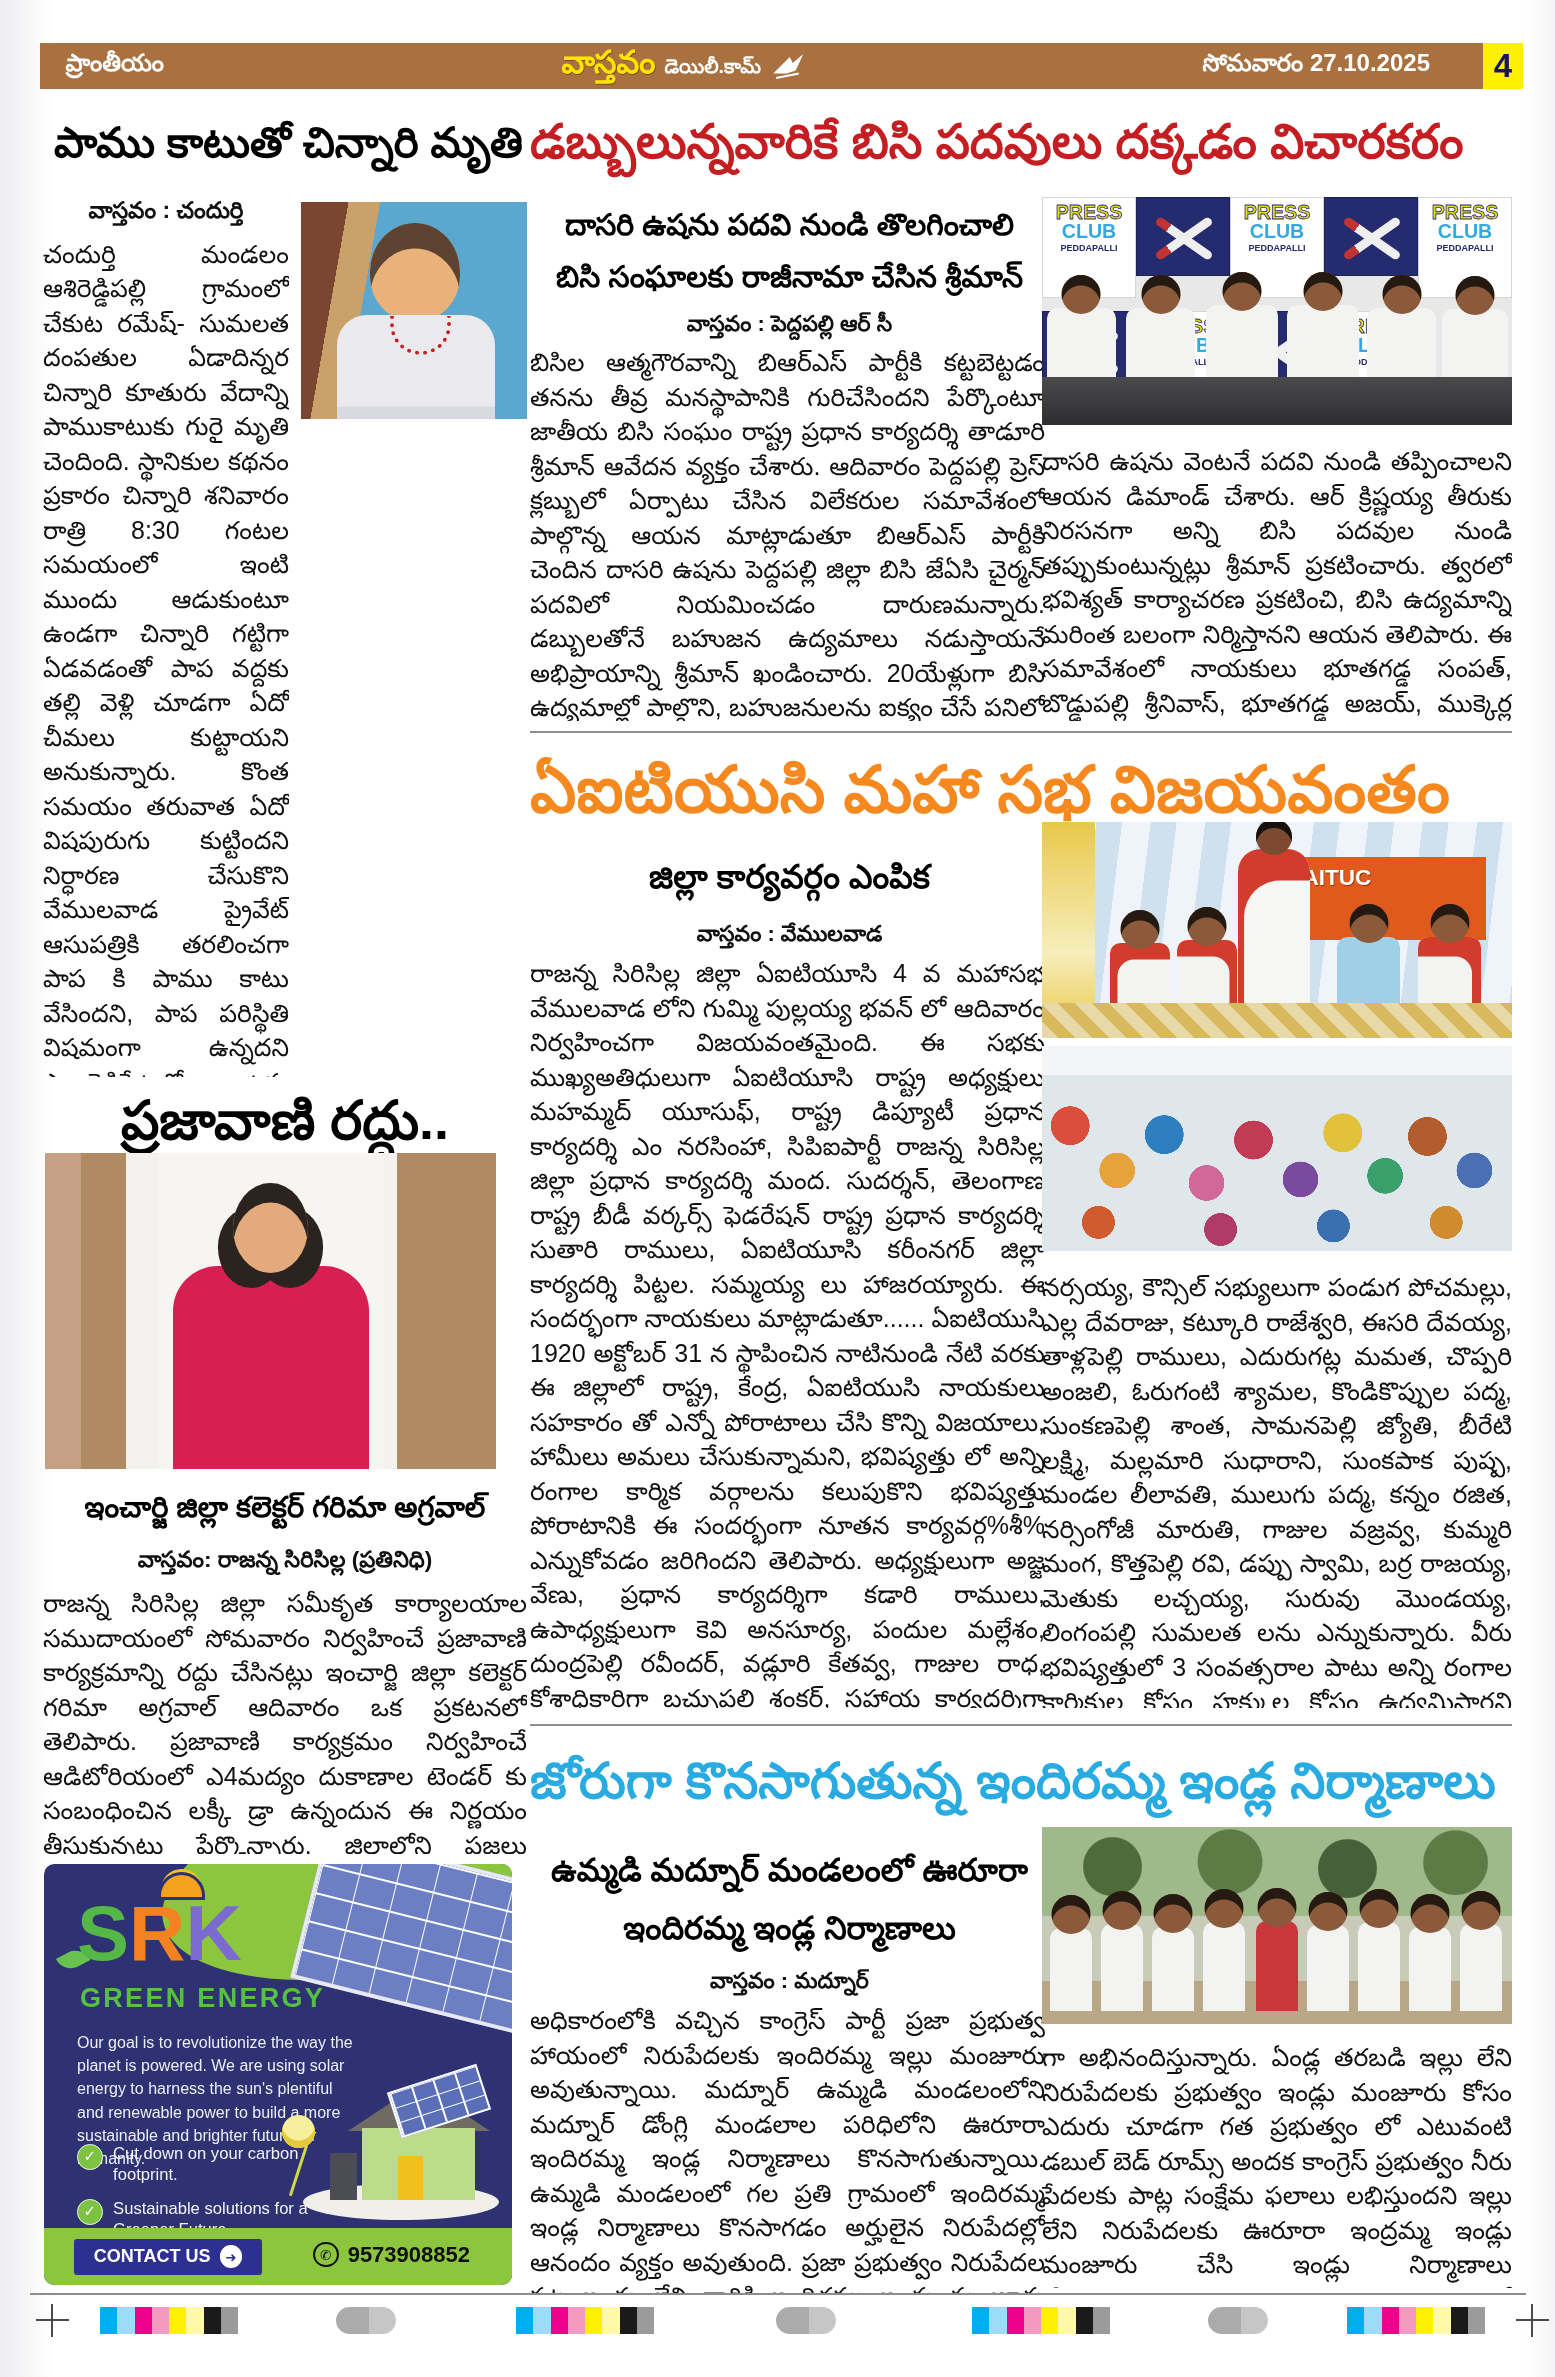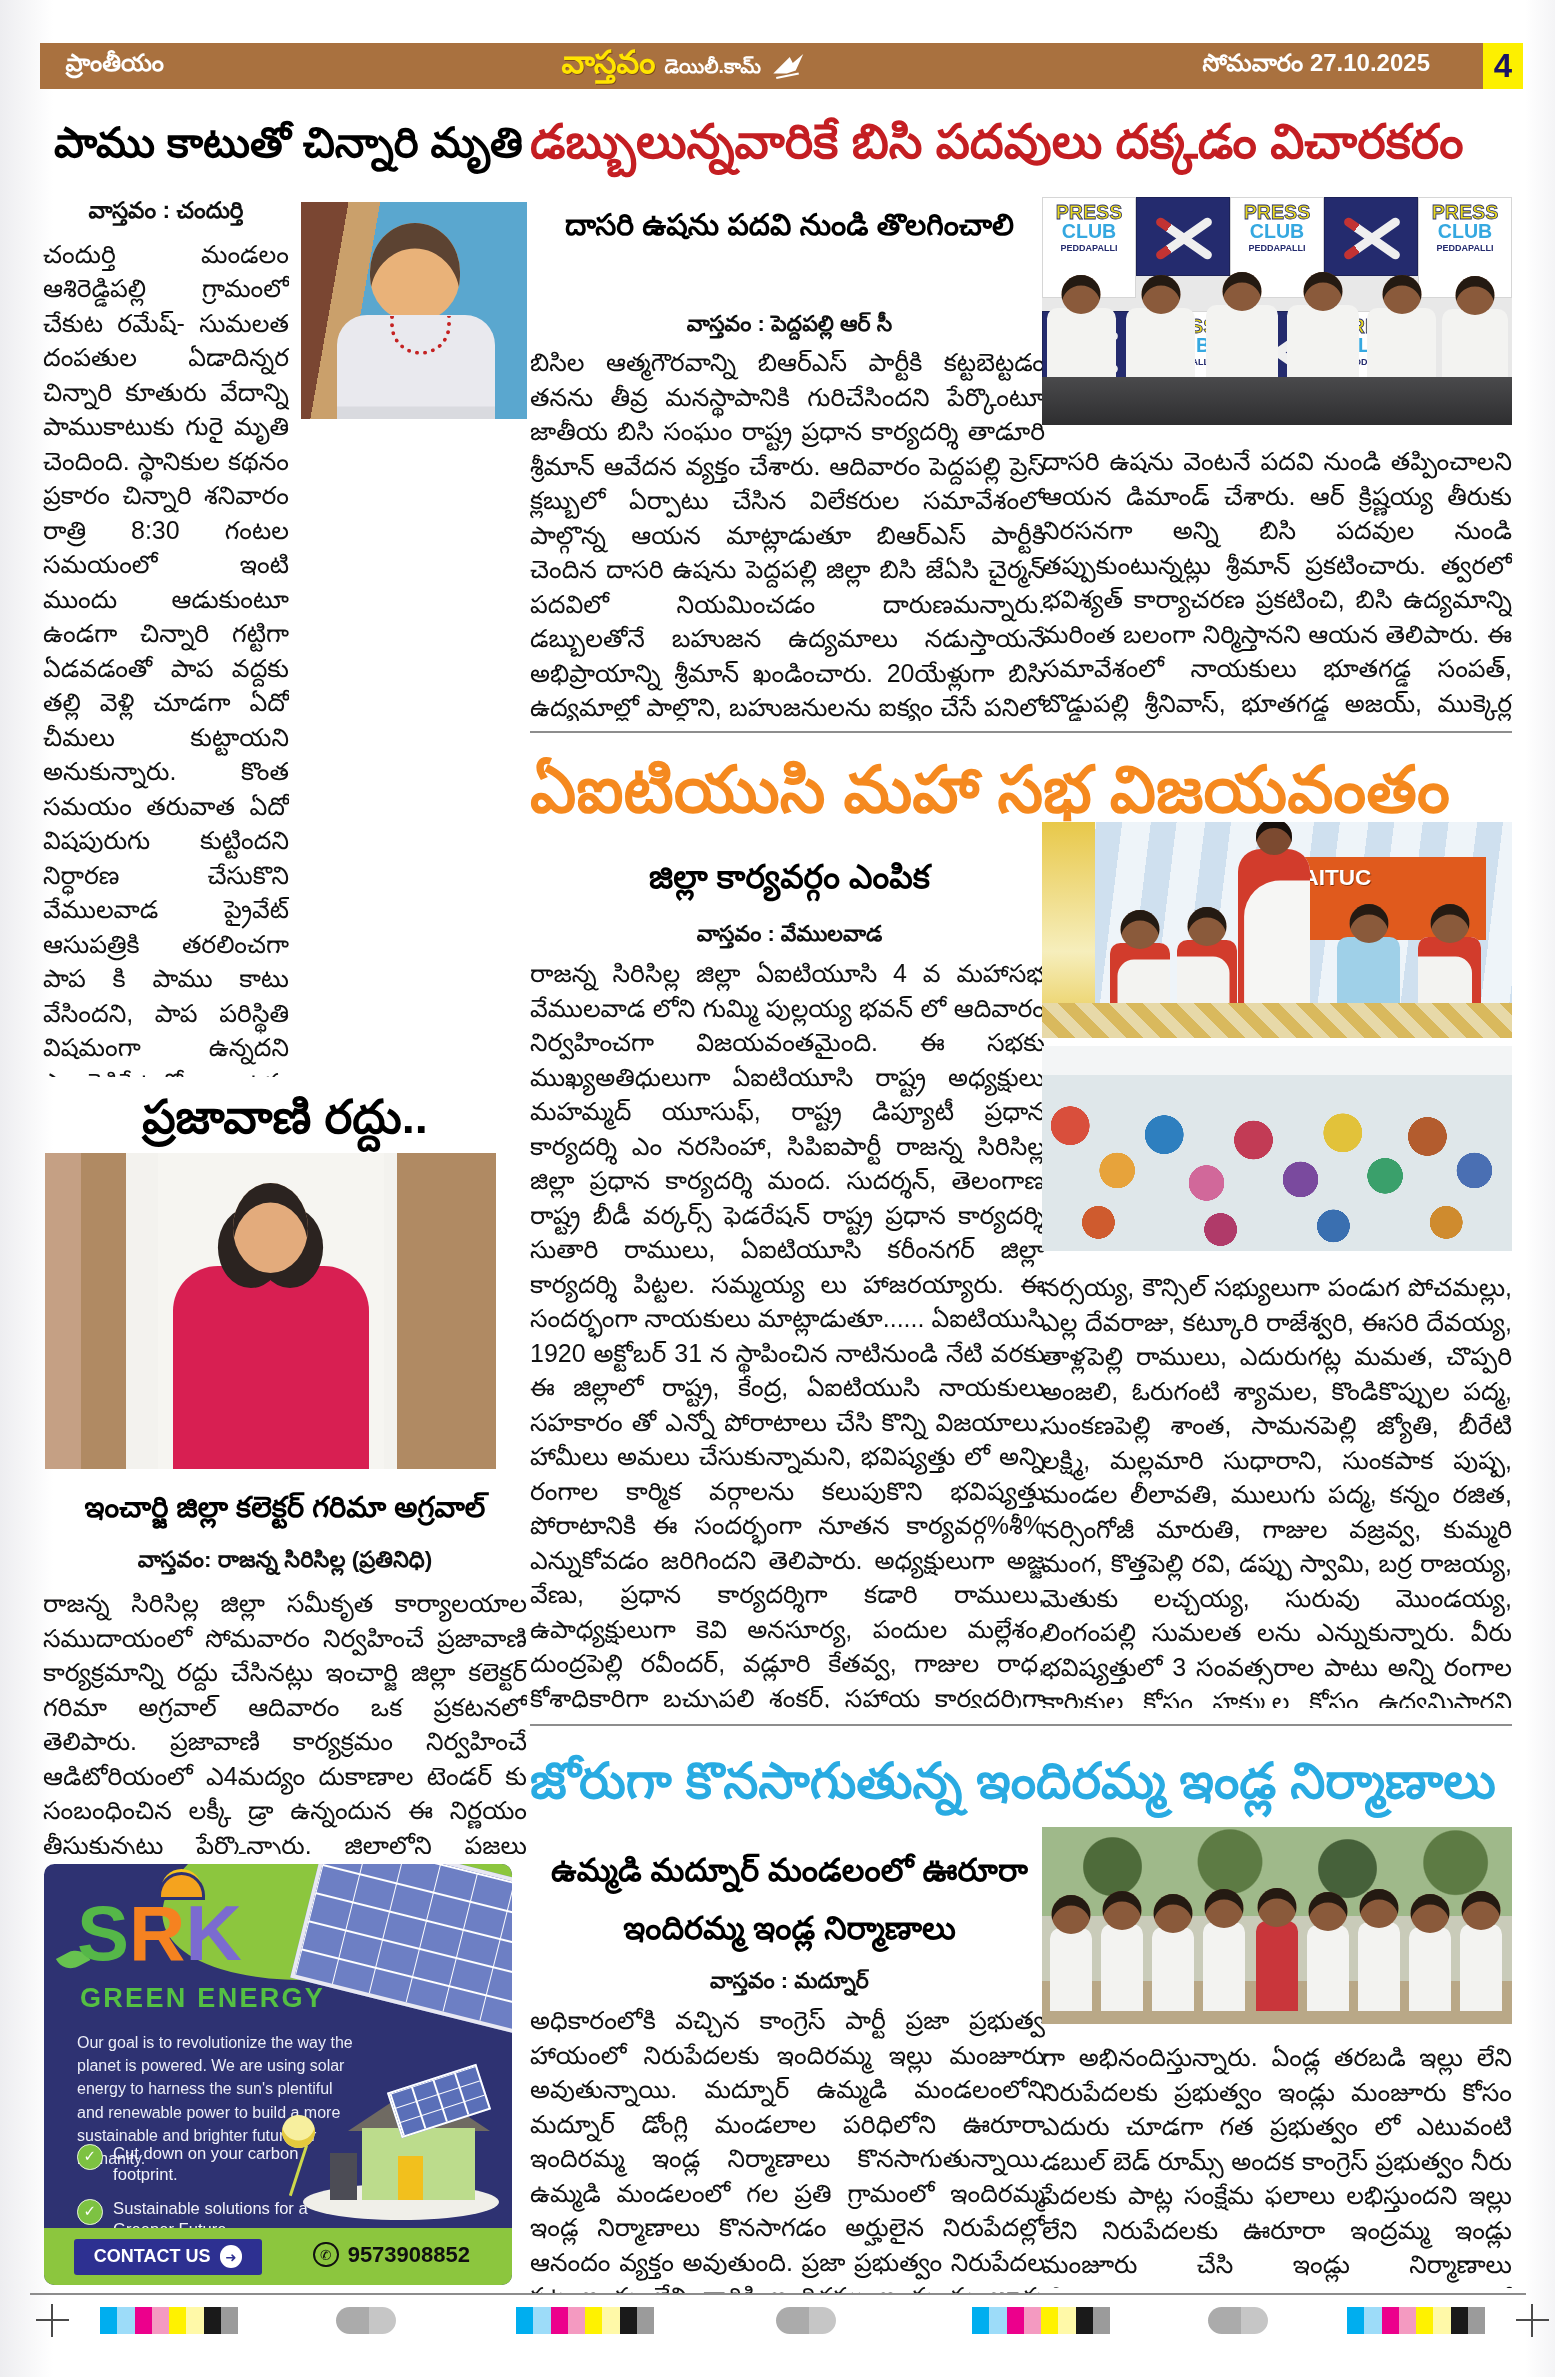--- a/index.html
+++ b/index.html
@@ -168,21 +168,21 @@
   <div class="abs" style="left:43px;top:197px;width:484px;height:880px;overflow:hidden;">
     <div class="photo child-photo" style="position:relative;">
       <div class="child-head"></div>
       <div class="child-dress"></div>
       <div class="child-necklace"></div>
     </div>
     <div class="byline center" style="font-size:23px;margin-bottom:7.5px;">వాస్తవం : చందుర్తి</div>
     <div class="bodytext" style="font-size:25px;">చందుర్తి మండలం ఆశిరెడ్డిపల్లి గ్రామంలో చేకుట రమేష్- సుమలత దంపతుల ఏడాదిన్నర చిన్నారి కూతురు వేదాన్ని పాముకాటుకు గురై మృతి చెందింది. స్థానికుల కథనం ప్రకారం చిన్నారి శనివారం రాత్రి 8:30 గంటల సమయంలో ఇంటి ముందు ఆడుకుంటూ ఉండగా చిన్నారి గట్టిగా ఏడవడంతో పాప వద్దకు తల్లి వెళ్లి చూడగా ఏదో చీమలు కుట్టాయని అనుకున్నారు. కొంత సమయం తరువాత ఏదో విషపురుగు కుట్టిందని నిర్ధారణ చేసుకొని వేములవాడ ప్రైవేట్ ఆసుపత్రికి తరలించగా పాప కి పాము కాటు వేసిందని, పాప పరిస్థితి విషమంగా ఉన్నదని ఎల్లారెడ్డిపేటలో ఉన్న ఆస్పత్రికి తరలించమని చెప్పారు. అంబులెన్స్ లో పాపని తీసుకుని వెళుతుండగా మార్గ మధ్యలో చనిపోయిందని వైద్యులు నిర్ధారించారు. చిన్నారి తండ్రి రమేష్ ఉపాధి నిమిత్తం గత ఆరు నెలల క్రిందట దుబాయ్ వెళ్ళాడు. అయ్యో పాపం చిన్నారి చనిపోయిందని గ్రామస్తులు చలించారు. ఇదిలా ఉండగా చిన్నారి మృతి ని పై బంధువుల ఫిర్యాదు మేరకు చందుర్తి ఎస్ఐ జిల్లాల రమేష్ కేసు నమోదు చేసుకుని దర్యాప్తు ప్రారంభించారు. పంచనామ అనంతరం చిన్నారి మృతదేహాన్ని పోస్టుమార్టం నిమిత్తం వేములవాడ ప్రభుత్వ ఏరియా వైద్యశాలకు తరలించారు. చిన్నారి మృతదేహాన్ని ఆదివారం కుటుంబీకులు ఖననం చేశారు.</div>
   </div>
 
-  <div class="abs headline center" style="left:43px;top:1089px;width:484px;font-size:47px;">ప్రజావాణి రద్దు..</div>
+  <div class="abs headline center" style="left:43px;top:1089px;width:484px;font-size:54px;">ప్రజావాణి రద్దు..</div>
 
   <div class="photo woman-photo" style="left:45px;top:1153px;width:451px;height:316px;">
     <div class="woman-chair"></div>
     <div class="woman-fig"></div>
     <div class="woman-head"></div>
   </div>
   <div class="abs headline center" style="left:43px;top:1491px;width:484px;font-size:29px;">ఇంచార్జి జిల్లా కలెక్టర్ గరిమా అగ్రవాల్</div>
   <div class="abs byline center" style="left:43px;top:1547px;width:484px;font-size:22.6px;">వాస్తవం: రాజన్న సిరిసిల్ల (ప్రతినిధి)</div>
   <div class="abs bodytext" style="left:43px;top:1586px;width:484px;height:268px;">రాజన్న సిరిసిల్ల జిల్లా సమీకృత కార్యాలయాల సముదాయంలో సోమవారం నిర్వహించే ప్రజావాణి కార్యక్రమాన్ని రద్దు చేసినట్లు ఇంచార్జి జిల్లా కలెక్టర్ గరిమా అగ్రవాల్ ఆదివారం ఒక ప్రకటనలో తెలిపారు. ప్రజావాణి కార్యక్రమం నిర్వహించే ఆడిటోరియంలో ఎ4మద్యం దుకాణాల టెండర్ కు సంబంధించిన లక్కీ డ్రా ఉన్నందున ఈ నిర్ణయం తీసుకున్నట్లు పేర్కొన్నారు. జిల్లాలోని ప్రజలు గమనించాలని ఇంఛార్జి జిల్లాకలెక్టర్ సూచించారు.</div>
 
@@ -227,20 +227,21 @@
       </div>
       <div class="ad-phone">
         <span class="ph">✆</span>
         <span>9573908852</span>
       </div>
     </div>
   </div>
 
   <div class="abs headline nowrap" style="left:530px;top:114px;width:982px;font-size:48px;color:#c41e22;">డబ్బులున్నవారికే బిసి పదవులు దక్కడం విచారకరం</div>
   <div class="abs headline center" style="left:530px;top:208px;width:519px;font-size:30px;">దాసరి ఉషను పదవి నుండి తొలగించాలి</div>
+  <div class="abs headline center" style="left:530px;top:260px;width:519px;font-size:30px;">బిసి సంఘాలకు రాజీనామా చేసిన శ్రీమాన్</div>
   <div class="abs byline center" style="left:530px;top:311px;width:519px;font-size:22px;">వాస్తవం : పెద్దపల్లి ఆర్ సీ</div>
   <div class="abs bodytext" style="left:530px;top:345px;width:515px;height:376px;">బిసిల ఆత్మగౌరవాన్ని బిఆర్ఎస్ పార్టీకి కట్టబెట్టడం తనను తీవ్ర మనస్థాపానికి గురిచేసిందని పేర్కొంటూ జాతీయ బిసి సంఘం రాష్ట్ర ప్రధాన కార్యదర్శి తాడూరి శ్రీమాన్ ఆవేదన వ్యక్తం చేశారు. ఆదివారం పెద్దపల్లి ప్రెస్ క్లబ్బులో ఏర్పాటు చేసిన విలేకరుల సమావేశంలో పాల్గొన్న ఆయన మాట్లాడుతూ బిఆర్ఎస్ పార్టీకి చెందిన దాసరి ఉషను పెద్దపల్లి జిల్లా బిసి జేఏసి చైర్మన్ పదవిలో నియమించడం దారుణమన్నారు. డబ్బులతోనే బహుజన ఉద్యమాలు నడుస్తాయనే అభిప్రాయాన్ని శ్రీమాన్ ఖండించారు. 20యేళ్లుగా బిసి ఉద్యమాల్లో పాల్గొని, బహుజనులను ఐక్యం చేసే పనిలో కార్యోన్ముఖుడినై ఉన్న తనను సంప్రదించకుండా చైర్మన్ పదవిని ఇతరులకు కట్టబెట్టడం అన్యాయమన్నారు.</div>
 
   <div class="photo press-photo" style="left:1042px;top:197px;width:470px;height:228px;">
     <div class="tiles">
       <div class="tileA">
           <div class="t1">PRESS</div>
           <div class="t2">CLUB</div>
           <div class="t3">PEDDAPALLI</div>
         </div>

